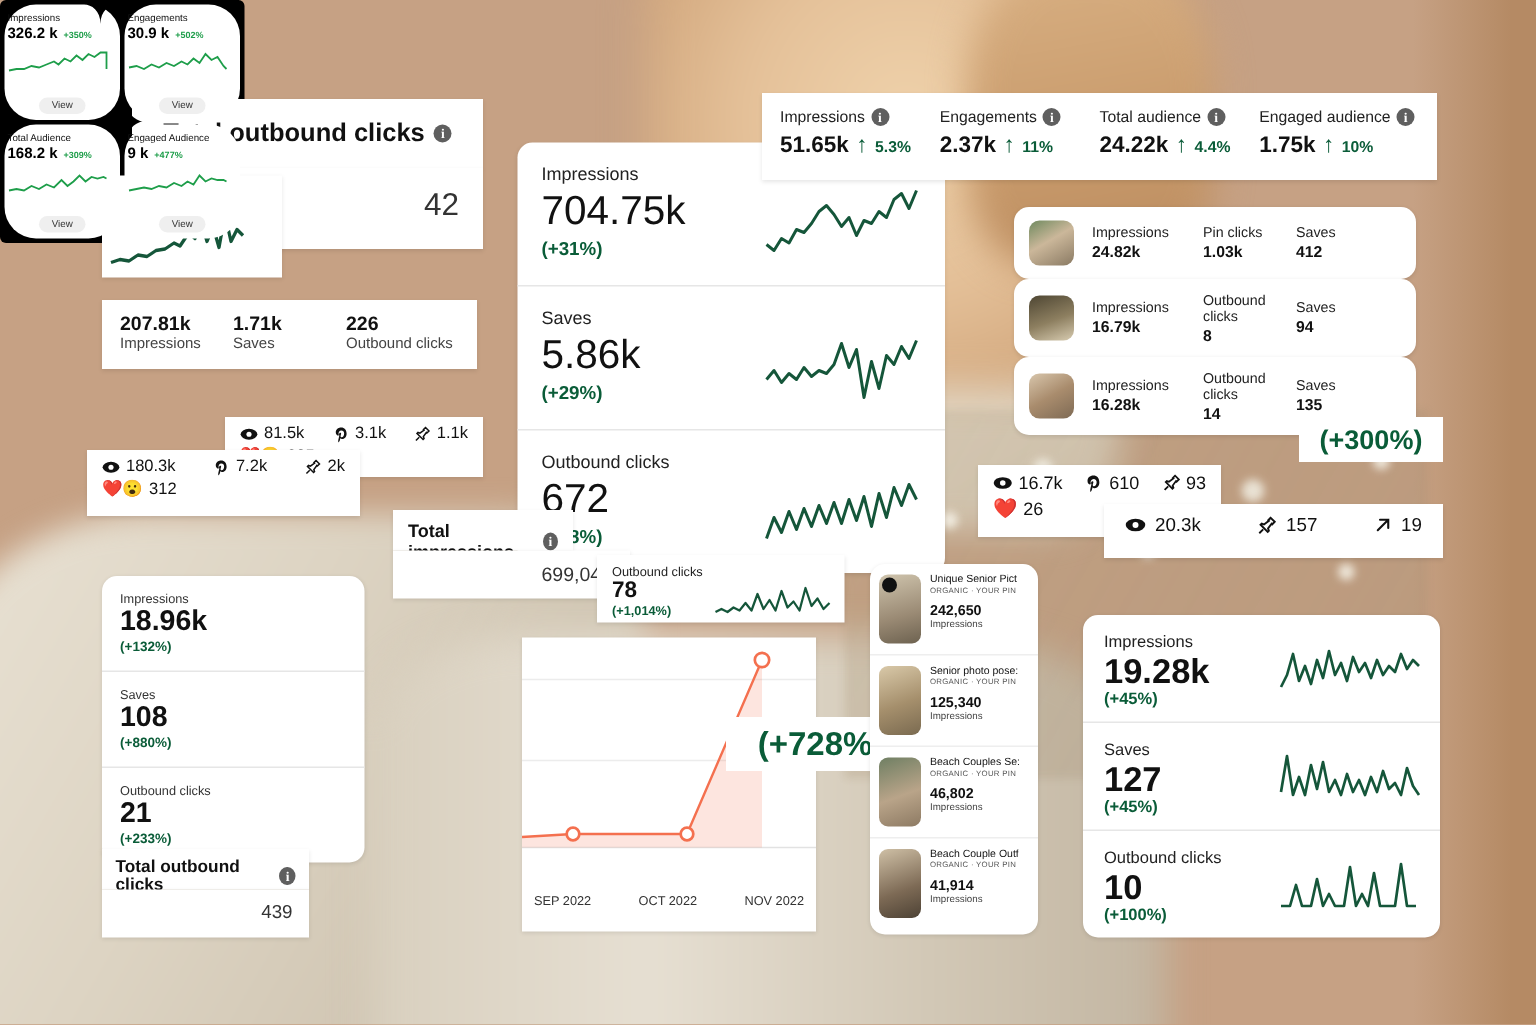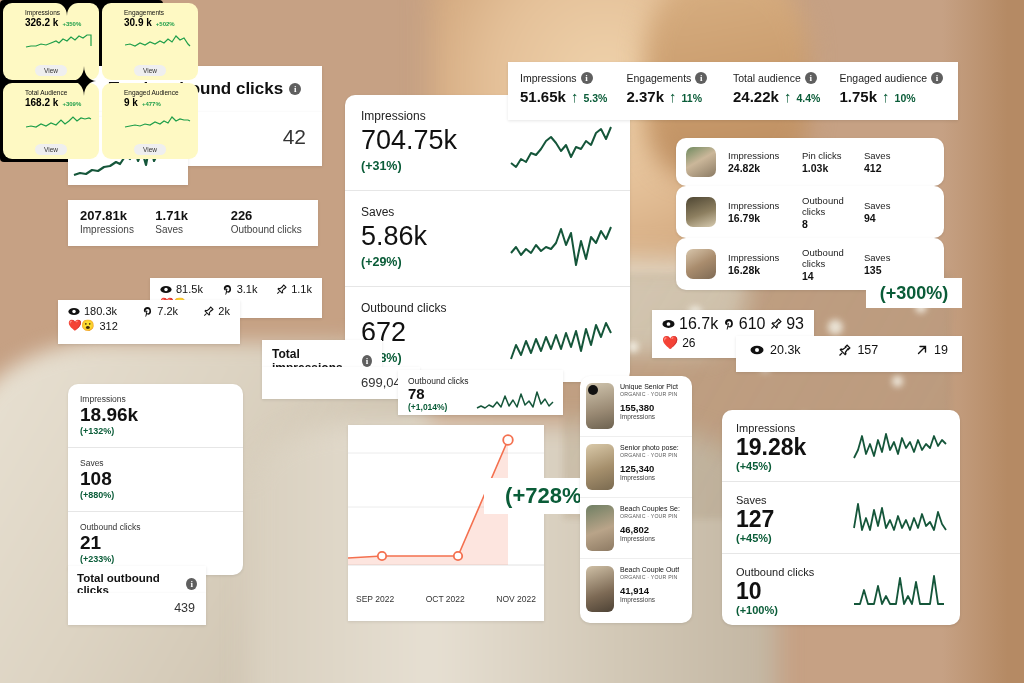--- a/index.html
+++ b/index.html
@@ -170,21 +170,21 @@
   #c-left-stack { left: 68px; top: 384px; width: 175px; }
   #c-left-stack .blk { padding: 10px 12px; height: 63px; }
   #c-left-stack .l { font-size: 8.5px; color:#333; }
   #c-left-stack .v { font-size: 19px; font-weight:bold; line-height:1.15; }
   #c-left-stack .d { font-size: 9px; color:#0a5c38; font-weight:bold; }
   #leftspark { position:absolute; left: 175px; top: 392px; }
 
   
   #c-black { left: 160px; top: 418px; width: 163px; height: 162px; background:#000; border-radius: 4px; }
   #c-black .grid { display:grid; grid-template-columns: 1fr 1fr; grid-template-rows: 1fr 1fr; gap: 3px; padding: 3px; height: 100%; }
-  #c-black .q { background:#fef9c3; border-radius: 9px; padding: 6px 6px 4px 22px; position:relative; }
+  #c-black .q { background:#ffffff; border-radius: 21px; padding: 6px 6px 4px 2px; position:relative; }
   #c-black .ql { font-size: 6.5px; color:#111; }
   #c-black .qrow { display:flex; align-items:baseline; gap:4px; margin-top: 1px; }
   #c-black .qv { font-size: 10px; font-weight:bold; }
   #c-black .qd { font-size: 6px; color:#1e9e4a; font-weight:bold; }
   #c-black .btn { position:absolute; bottom: 4px; left:50%; transform: translateX(-50%);
     background:#efefef; border-radius: 10px; font-size: 6.5px; color:#333; padding: 2px 9px; }
   .star { position:absolute; color:#000; }
 
   
   #c-655 { left: 68px; top: 566px; width: 138px; height: 27px; }
@@ -416,21 +416,21 @@
   <div class="pin-metric pm1"><span>Impressions</span><b>16.28k</b></div>
   <div class="pin-metric pm2"><span>Outbound clicks</span><b>14</b></div>
   <div class="pin-metric pm3"><span>Saves</span><b>135</b></div>
 </div>
 
 <div class="card" id="badge300">
   <span>(+300%)</span>
 </div>
 
 <div class="card shadow" id="c-react-c">
-  <div class="react-row" style="font-size:16px;">
+  <div class="react-row" style="font-size:12px;">
     <div class="it">
       <svg width="13" height="10" viewBox="0 0 14 10">
           <ellipse cx="7" cy="5" rx="6.5" ry="4.2" fill="#111"></ellipse>
           <circle cx="7" cy="5" r="2" fill="#fff"></circle>
         </svg>
       <span>16.7k</span>
     </div>
     <div class="it">
       <svg width="12" height="12" viewBox="0 0 12 12">
           <path d="M6 1C3.5 1 2 2.6 2 4.6c0 1.4.8 2.4 1.7 2.4.5 0 .6-.4.4-1.1-.3-1 .4-2.6 2-2.6 1.2 0 2 .9 2 2.1 0 1.6-.8 2.8-1.8 2.8-.5 0-.9-.4-.8-1l.4-1.5c.1-.5-.2-.8-.6-.8-.5 0-.9.5-.9 1.2 0 .4.2.8.2.8L3.9 10c-.2.8 0 1.8 0 1.9l.1.1c.1 0 .7-.9 1-1.7l.4-1.5c.2.4.8.7 1.4.7 1.8 0 3.1-1.6 3.1-3.8C9.9 2.6 8.3 1 6 1z" fill="#111"></path>
@@ -607,21 +607,21 @@
 </div>
 
 <div class="card rounded shadow" id="c-pinlist">
   <div class="plrow">
     <div class="plthumb" style="background:linear-gradient(165deg,#cfc4ad,#9a8a74 60%,#6d6250);">
       <div class="plvid"></div>
     </div>
     <div>
       <div class="pltitle">Unique Senior Pict</div>
       <div class="plsub">ORGANIC · YOUR PIN</div>
-      <div class="plval">155,380</div>
+      <div class="plval">242,650</div>
       <div class="plimp">Impressions</div>
     </div>
   </div>
   <div class="plrow">
     <div class="plthumb" style="background:linear-gradient(160deg,#d9c9a9,#a58f6c 55%,#7a6a50);"></div>
     <div>
       <div class="pltitle">Senior photo pose:</div>
       <div class="plsub">ORGANIC · YOUR PIN</div>
       <div class="plval">125,340</div>
       <div class="plimp">Impressions</div>

